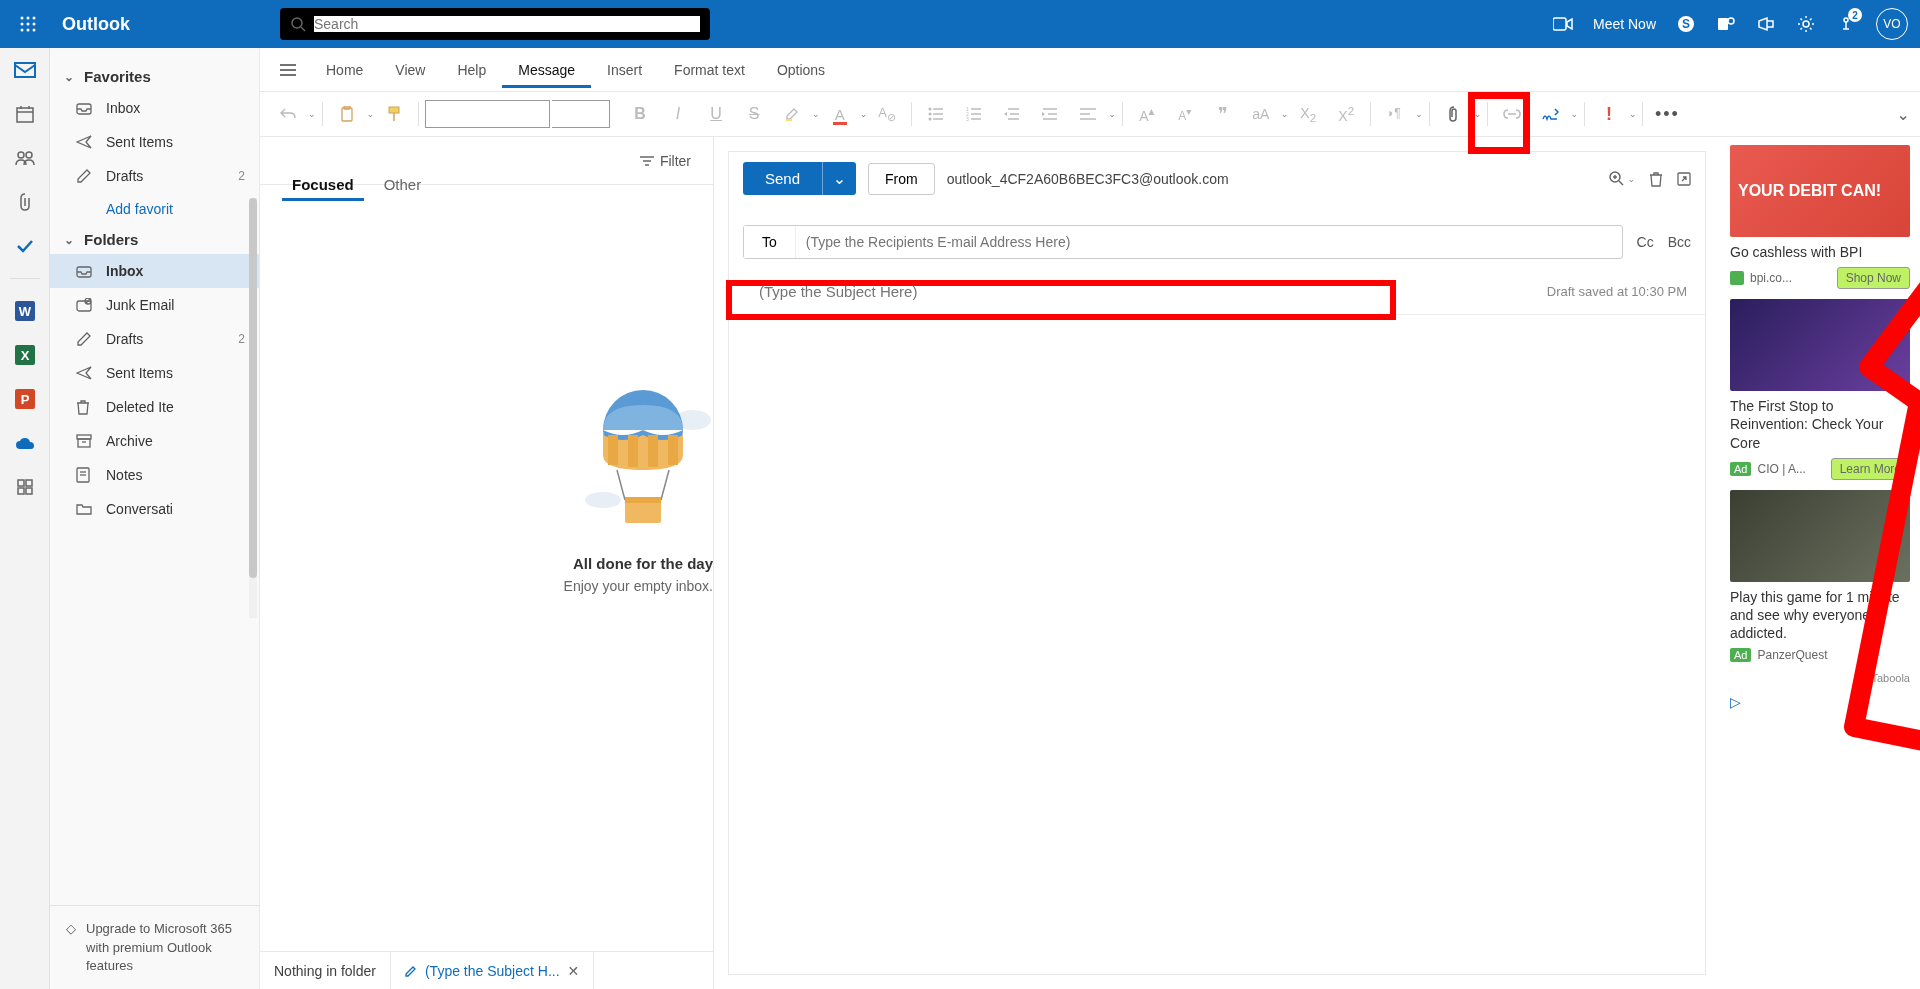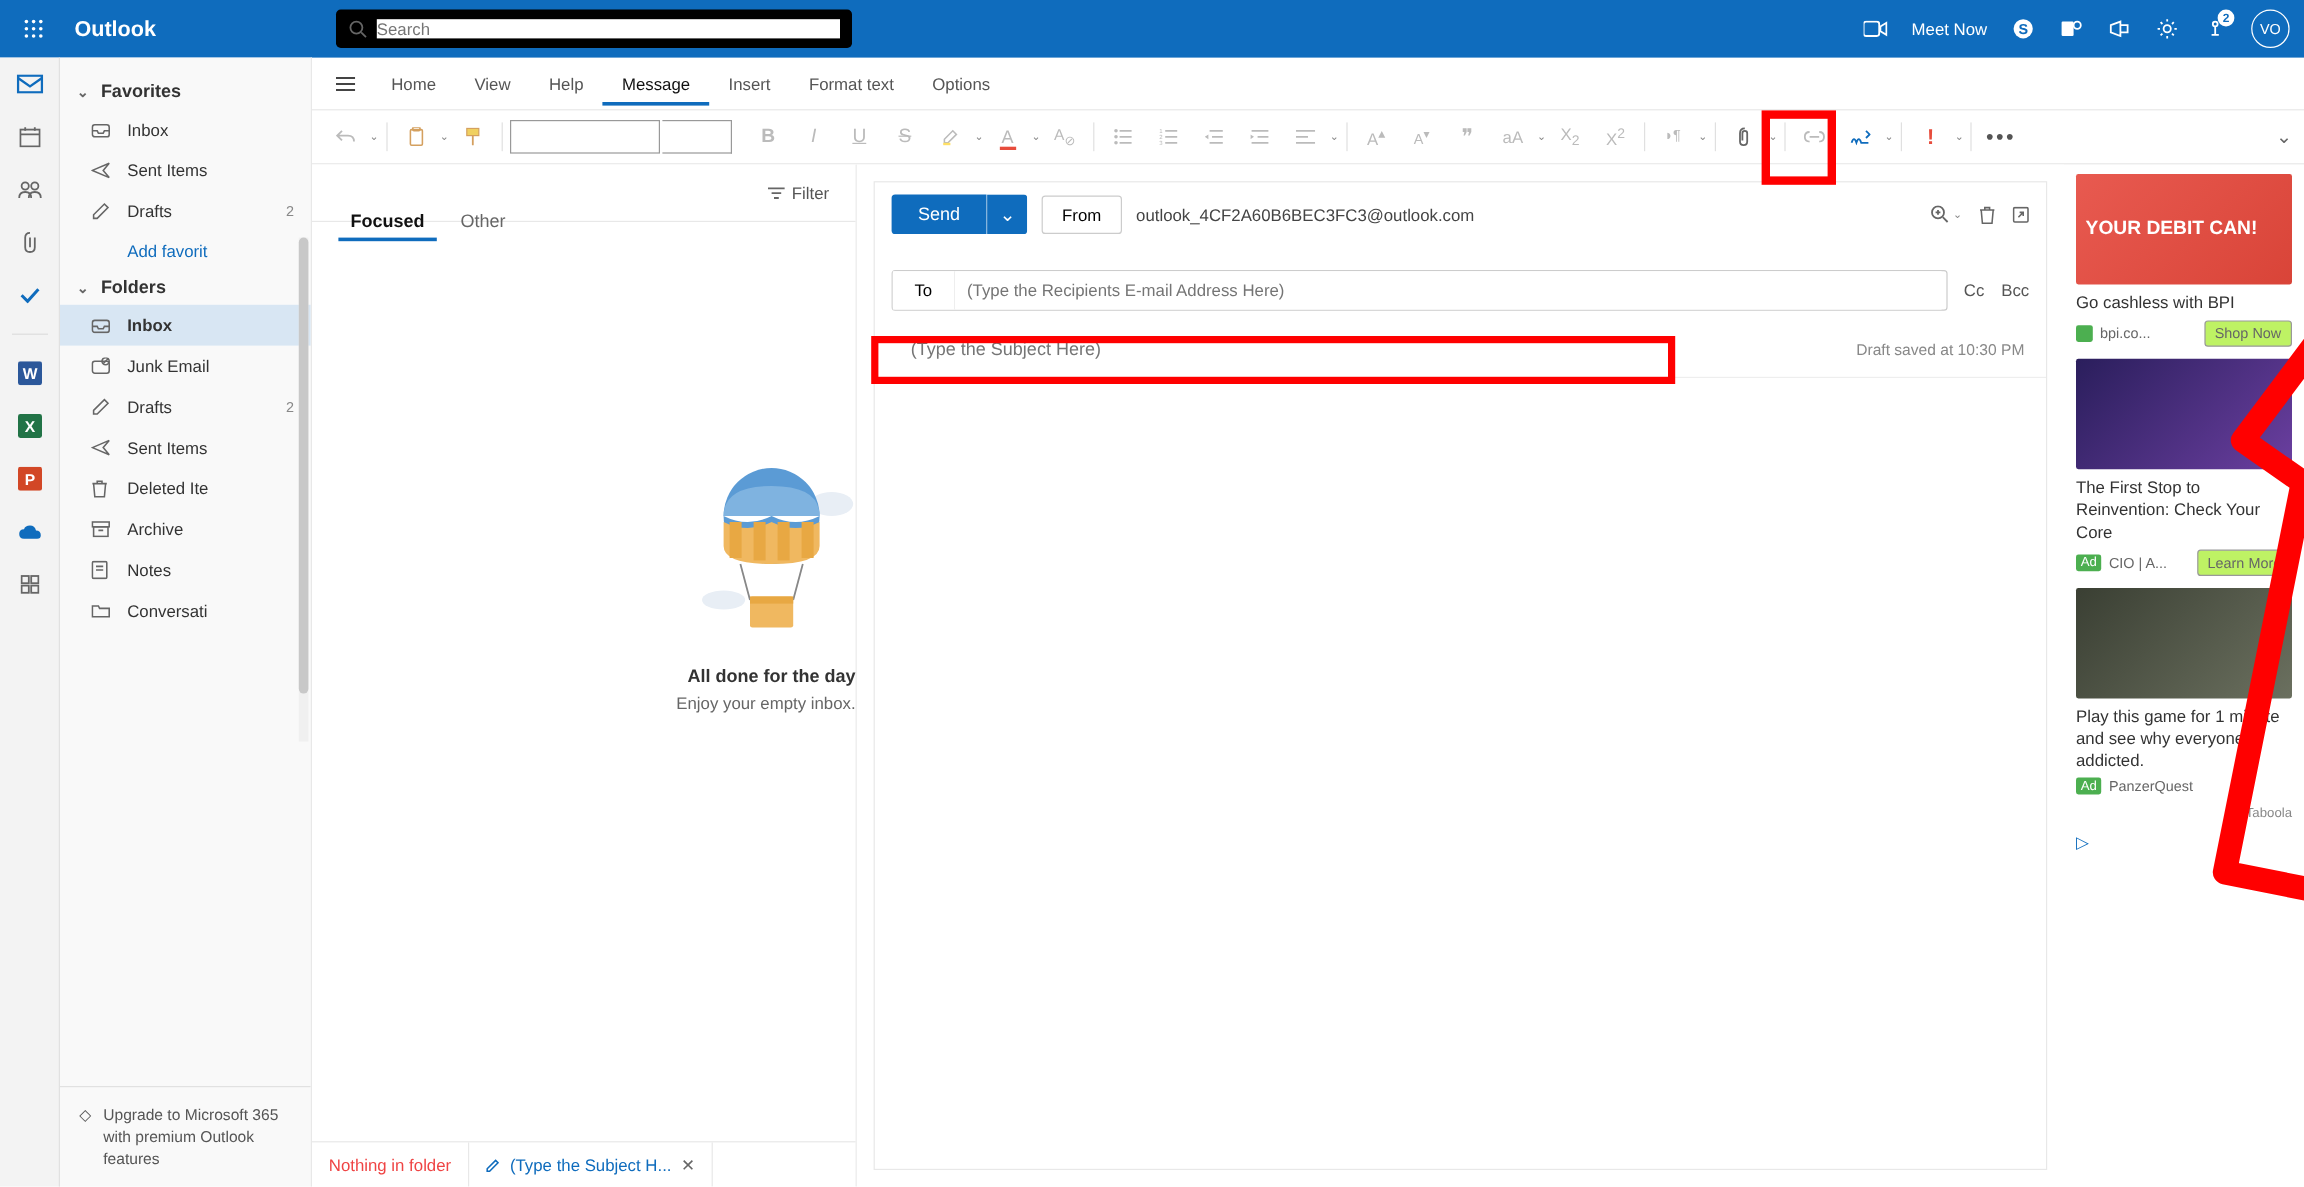--- a/index.html
+++ b/index.html
@@ -51,21 +51,21 @@
 .tab { padding: 8px 10px; font-size: 15px; color: #666; cursor: pointer; margin-right: 10px; margin-top: 47px; }
 .tab.active { color: #111; font-weight: 600; border-bottom: 3px solid #0F6CBD; padding-bottom: 5px; }
 .filter { margin-left: auto; display: flex; align-items: center; gap: 6px; font-size: 14px; color: #555; cursor: pointer; }
 
 .empty-state { flex: 1; display: flex; flex-direction: column; align-items: flex-end; justify-content: center; padding-top: 60px; justify-content: flex-start; margin-top: 140px; }
 .balloon { width: 140px; height: 150px; }
 .empty-title { font-size: 15px; font-weight: 600; margin-top: 20px; color: #333; }
 .empty-sub { font-size: 14px; color: #666; margin-top: 6px; }
 
 .bottom-tabs { position: absolute; bottom: 0; left: 0; right: 0; height: 38px; border-top: 1px solid #e8e8e8; display: flex; }
-.bottom-tab { padding: 8px 14px; font-size: 14px; border-right: 1px solid #e8e8e8; display: flex; align-items: center; gap: 8px; color: #ef4444; cursor: pointer; }
+.bottom-tab { padding: 8px 14px; font-size: 14px; border-right: 1px solid #e8e8e8; display: flex; align-items: center; gap: 8px; color: #404040; cursor: pointer; }
 .bottom-tab.editing { color: #0F6CBD; }
 .bottom-tab .close { color: #666; cursor: pointer; font-size: 14px; }
 
 
 .compose { flex: 1; display: flex; flex-direction: column; position: relative; background: #fff; }
 .ribbon { height: 45px; border-bottom: 1px solid #e8e8e8; display: flex; align-items: center; padding: 0 10px; gap: 2px; position: relative; }
 .ribbon .rib-btn { width: 36px; height: 36px; display: flex; align-items: center; justify-content: center; cursor: pointer; color: #888; }
 .rib-sep { width: 1px; height: 24px; background: #e0e0e0; margin: 0 4px; }
 .font-input { width: 125px; height: 28px; border: 1px solid #999; background: #fff; outline: none; padding: 0 6px; font-size: 12px; display: flex; align-items: center; }
 .size-input { width: 58px; height: 28px; border: 1px solid #999; border-left: none; background: #fff; outline: none; padding: 0 6px; font-size: 12px; }

